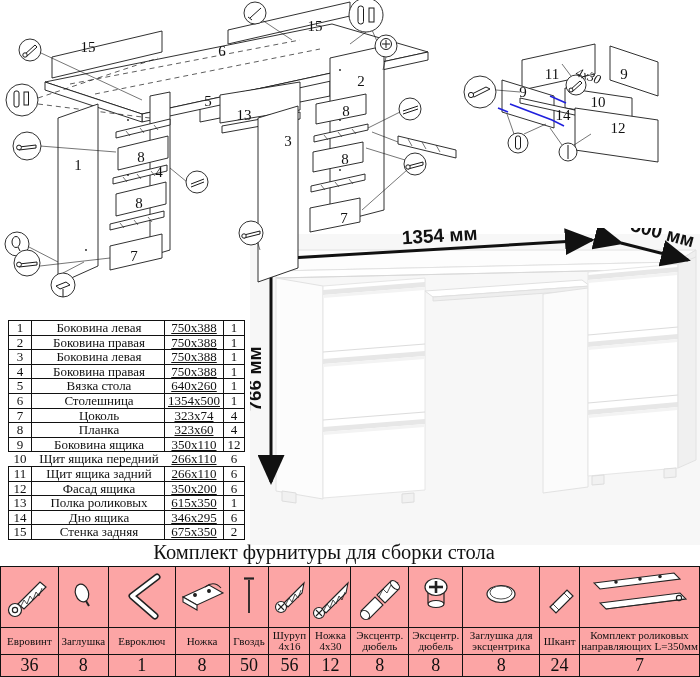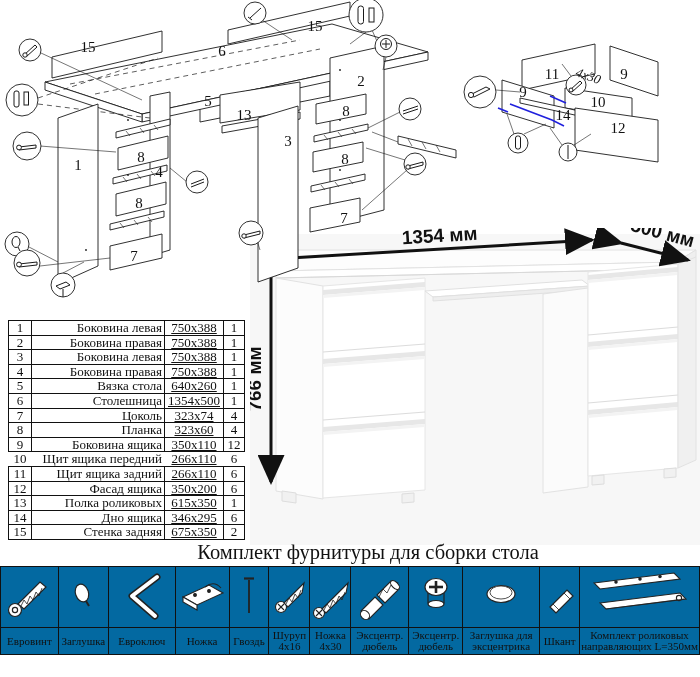--- a/index.html
+++ b/index.html
@@ -5,29 +5,29 @@
   html,body{margin:0;padding:0;}
   body{width:700px;height:677px;position:relative;background:#fff;overflow:hidden;
        font-family:"Liberation Serif",serif;color:#111;}
   svg text{font-family:"Liberation Serif",serif;fill:#111;}
   .abs{position:absolute;}
   
   .parts-table{position:absolute;left:8px;top:320px;border-collapse:collapse;z-index:5;}
   .parts-table td{border:1px solid #111;font-size:13px;line-height:13.6px;height:13.6px;
                   padding:0 2px;white-space:nowrap;background:#fff;}
   .parts-table td.c-num{width:18px;text-align:center;}
-  .parts-table td.c-name{width:126px;text-align:right;padding-left:4px;}
+  .parts-table td.c-name{width:126px;text-align:center;padding-left:4px;}
   .parts-table td.c-size{width:54px;text-align:center;text-decoration:underline;}
   .parts-table td.c-qty{width:16px;text-align:center;}
   .parts-table tr.nv td{border-left-color:transparent;border-right-color:transparent;background:transparent;}
   
   .kit-title{position:absolute;top:541px;left:0;width:648px;text-align:center;
-             font-size:20.5px;z-index:6;margin-left:44px;}
+             font-size:20.5px;z-index:6;}
   .hw-table{position:absolute;left:0;top:566px;border-collapse:collapse;table-layout:fixed;z-index:6;}
-  .hw-table td{border:1px solid #111;text-align:center;vertical-align:middle;padding:0;background:#0369a1;}
+  .hw-table td{border:1px solid #111;text-align:center;vertical-align:middle;padding:0;background:#fca5a5;}
   .hw-table tr.r-icon td{height:60px;}
   .hw-table tr.r-name td{height:24px;font-size:11px;line-height:11px;padding:1px 1px;}
   .hw-table tr.r-qty td{height:21px;font-size:18px;}
   .dim-label{font-family:"Liberation Sans",sans-serif;font-weight:bold;font-size:19px;}
   .pnum{font-size:15px;}
   .note{font-size:13px;}
 </style>
 </head>
 <body>
 
@@ -517,14 +517,28 @@
     <td>Ножка</td>
     <td>Гвоздь</td>
     <td>Шуруп 4х16</td>
     <td>Ножка 4х30</td>
     <td>Эксцентр. дюбель</td>
     <td>Эксцентр. дюбель</td>
     <td>Заглушка для эксцентрика</td>
     <td>Шкант</td>
     <td>Комплект роликовых направляющих L=350мм</td>
   </tr>
+  <tr class="r-qty">
+    <td>36</td>
+    <td>8</td>
+    <td>1</td>
+    <td>8</td>
+    <td>50</td>
+    <td>56</td>
+    <td>12</td>
+    <td>8</td>
+    <td>8</td>
+    <td>8</td>
+    <td>24</td>
+    <td>7</td>
+  </tr>
   </tbody>
 </table>
 
 </body></html>

